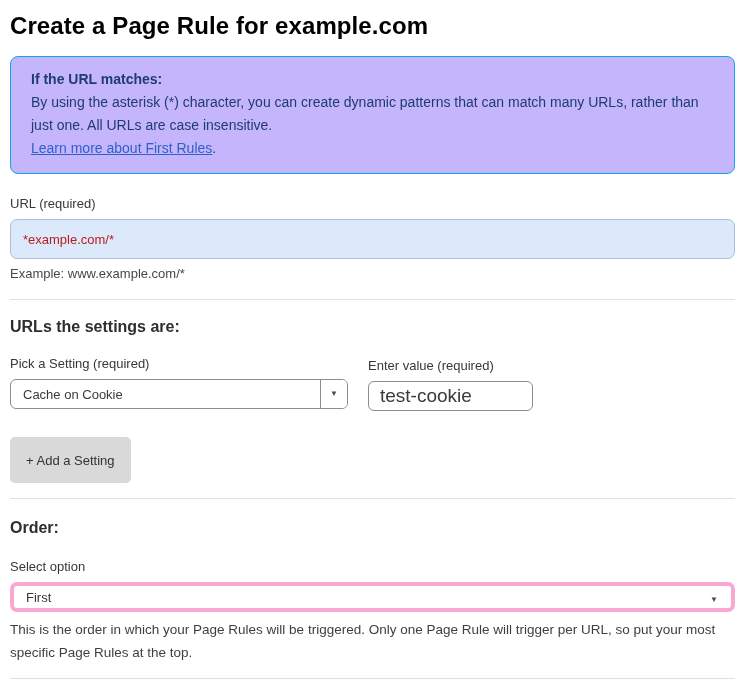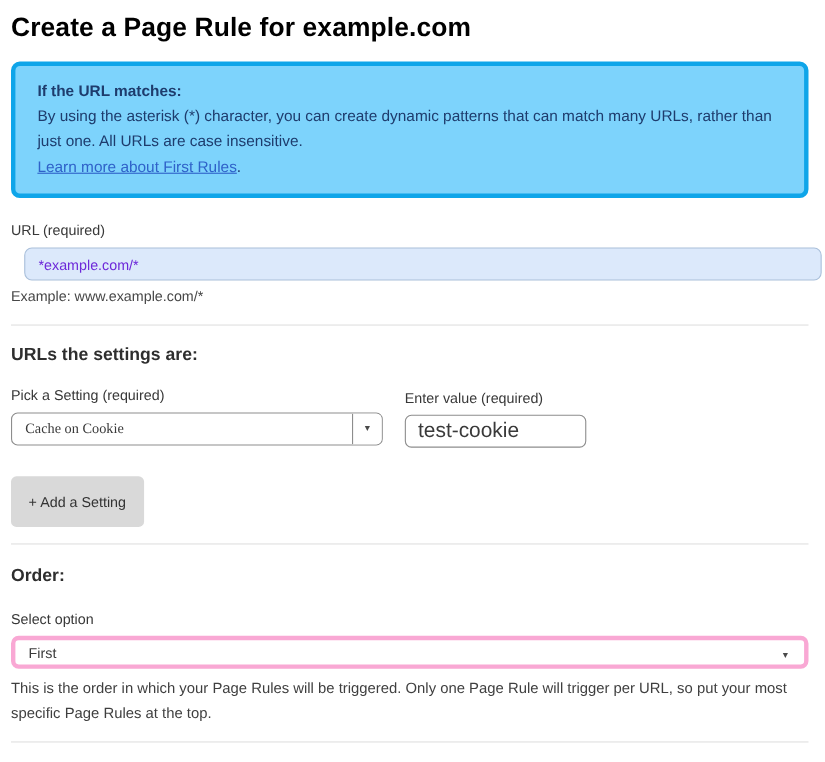--- a/index.html
+++ b/index.html
@@ -16,22 +16,22 @@
   }
   .page-title {
     font-size: 24px;
     font-weight: bold;
     color: #000000;
     margin: 2px 0 16px 0;
     letter-spacing: 0.1px;
   }
   
   .info-box {
-    background: #7dd3fc;
-    border: 4px solid #0ea5e9;
+    background: #c4b5fd;
+    border: 1px solid #0ea5e9;
     border-radius: 8px;
     padding: 11px 20px 13px 20px;
     color: #1e3c6d;
     font-size: 14px;
     line-height: 23px;
     margin-bottom: 22px;
   }
   .info-box .info-heading {
     font-weight: bold;
     font-size: 14px;
@@ -45,30 +45,29 @@
 
   
   .field-label {
     font-size: 13px;
     color: #383838;
     margin-bottom: 8px;
   }
   .url-input {
     display: block;
     width: 725px;
-    height: 30px;
+    height: 40px;
     background: #dce9fb;
     border: 1px solid #a9bfda;
     border-radius: 7px;
     padding: 0 12px;
     font-size: 13px;
-    color: #6d28d9;
+    color: #b91c1c;
     font-family: "Liberation Sans", sans-serif;
     outline: none;
-    margin-left: 12px;
   }
   .helper-text {
     font-size: 13px;
     color: #474747;
     margin-top: 7px;
   }
   .divider {
     border: none;
     border-top: 1px solid #e0e0e0;
     margin: 18px 0;
@@ -102,21 +101,20 @@
     overflow: hidden;
     cursor: pointer;
   }
   .dropdown .dropdown-value {
     flex: 1;
     display: flex;
     align-items: center;
     padding: 0 12px;
     font-size: 13px;
     color: #3a3a3a;
-    font-family: Liberation Serif, serif;
   }
   .dropdown .dropdown-arrow-box {
     width: 27px;
     border-left: 1px solid #8d8d8d;
     display: flex;
     align-items: center;
     justify-content: center;
     background: #ffffff;
   }
   .caret-down {

